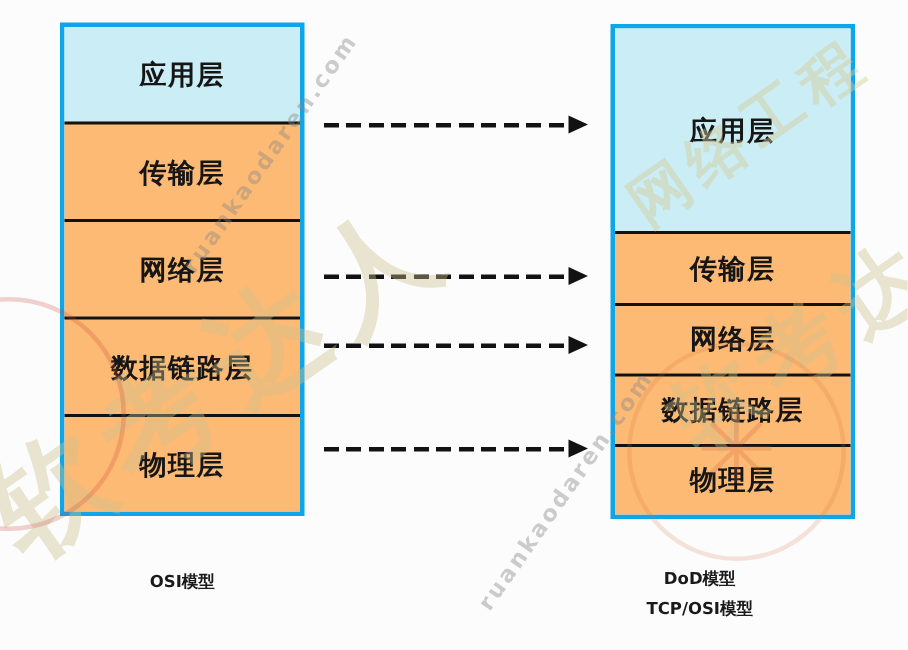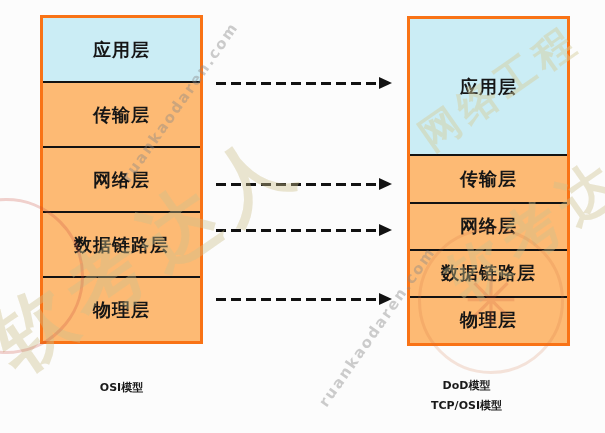--- a/index.html
+++ b/index.html
@@ -2,21 +2,21 @@
 <html><head>
 <meta charset="utf-8">
 <style>
   html,body{margin:0;padding:0;}
   body{width:605px;height:433px;overflow:hidden;background:#fcfcfc;
        font-family:"DejaVu Sans","Liberation Sans",sans-serif;}
   .canvas{position:relative;width:605px;height:433px;background:#fcfcfc;}
 
   
   .stack{position:absolute;display:flex;flex-direction:column;
-         border:3px solid #f97316;box-sizing:border-box;z-index:1;justify-content:center;}
+         border:3px solid #0ea5e9;box-sizing:border-box;z-index:1;justify-content:center;}
   .stack-osi{left:40px;top:15px;width:163px;height:329px;}
   .stack-dod{left:407px;top:16px;width:163px;height:330px;}
   .row{display:flex;align-items:center;justify-content:center;
        flex:1 1 0;border-top:2px solid #121212;box-sizing:border-box;}
   .row:first-child{border-top:none;}
   .row span{font-size:18px;font-weight:700;color:#161616;letter-spacing:1px;}
   .row-big{flex:3 1 0;}
   .c-blue{background:#cbedf5;}
   .c-yellow{background:#fdba74;}
 

